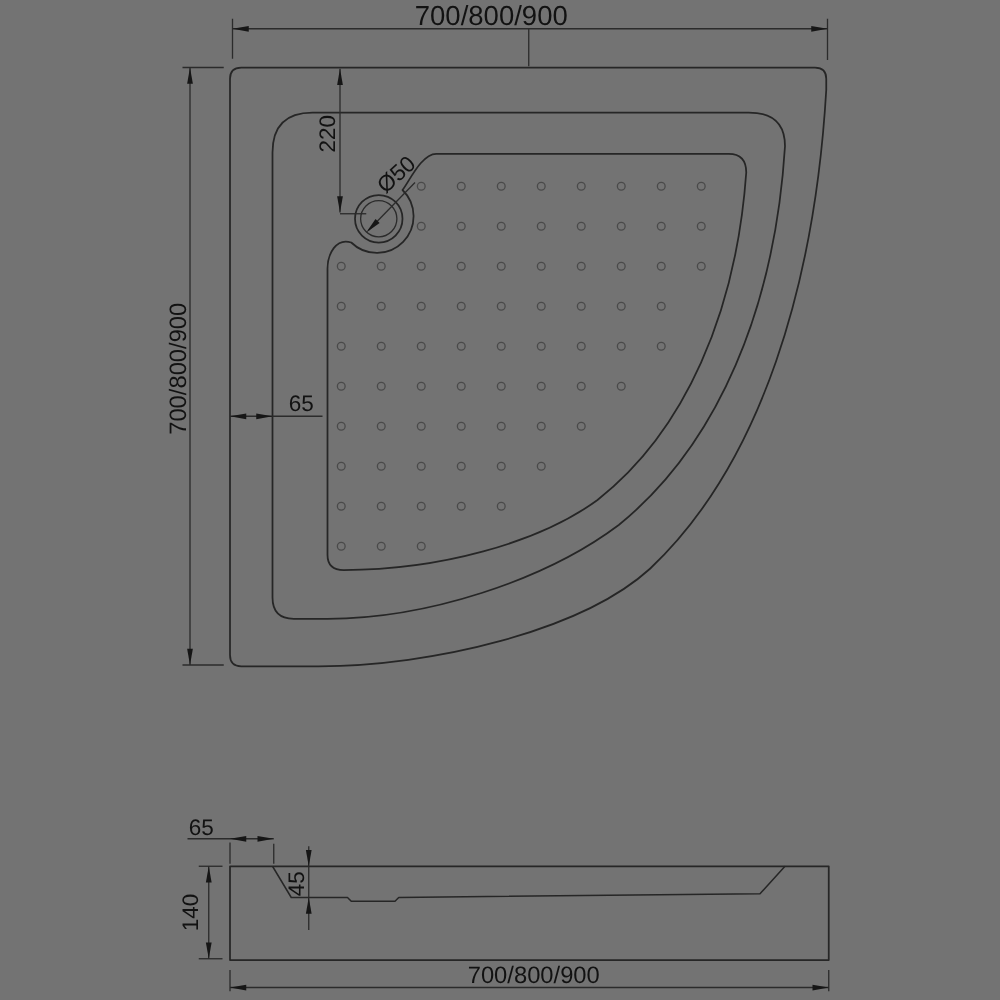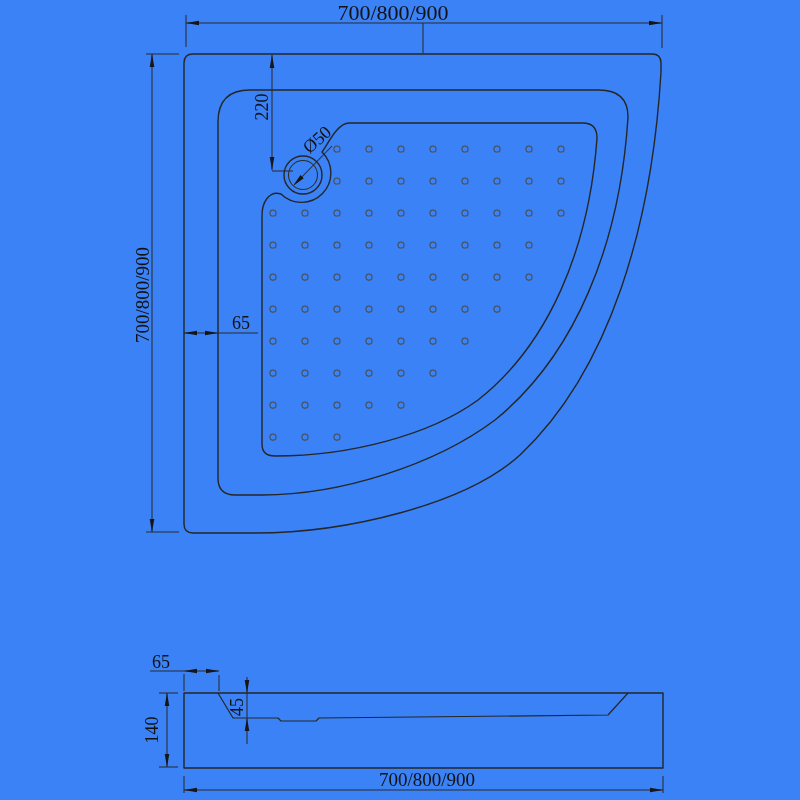--- a/index.html
+++ b/index.html
@@ -1,17 +1,17 @@
 <!DOCTYPE html>
 <html><head>
 <meta charset="utf-8">
 <style>
   html,body{margin:0;padding:0;background:#ffffff;}
-  #stage{position:relative;width:800px;height:800px;background:#3b82f6;overflow:hidden;
-         font-family:Liberation Serif, serif;text-align:right;}
+  #stage{position:relative;width:800px;height:800px;background:#737373;overflow:hidden;
+         font-family:Liberation Sans, sans-serif;text-align:right;}
   svg{position:absolute;left:0;top:0;}
   .ol{fill:none;stroke:#262626;stroke-width:1.4;stroke-linejoin:round;stroke-linecap:round;}
   .pl{fill:none;stroke:#262626;stroke-width:1.2;stroke-linejoin:round;}
   .dl{fill:none;stroke:#2b2b2b;stroke-width:1.05;}
   .ar{fill:#161616;stroke:none;}
   .lbl{font-size:18px;fill:#121212;}
   .lbl-lg{font-size:22px;fill:#121212;}
   .lbl-md{font-size:19px;fill:#121212;}
   #dots circle{fill:none;stroke:#4a4a4a;stroke-width:1.05;}
 </style>

